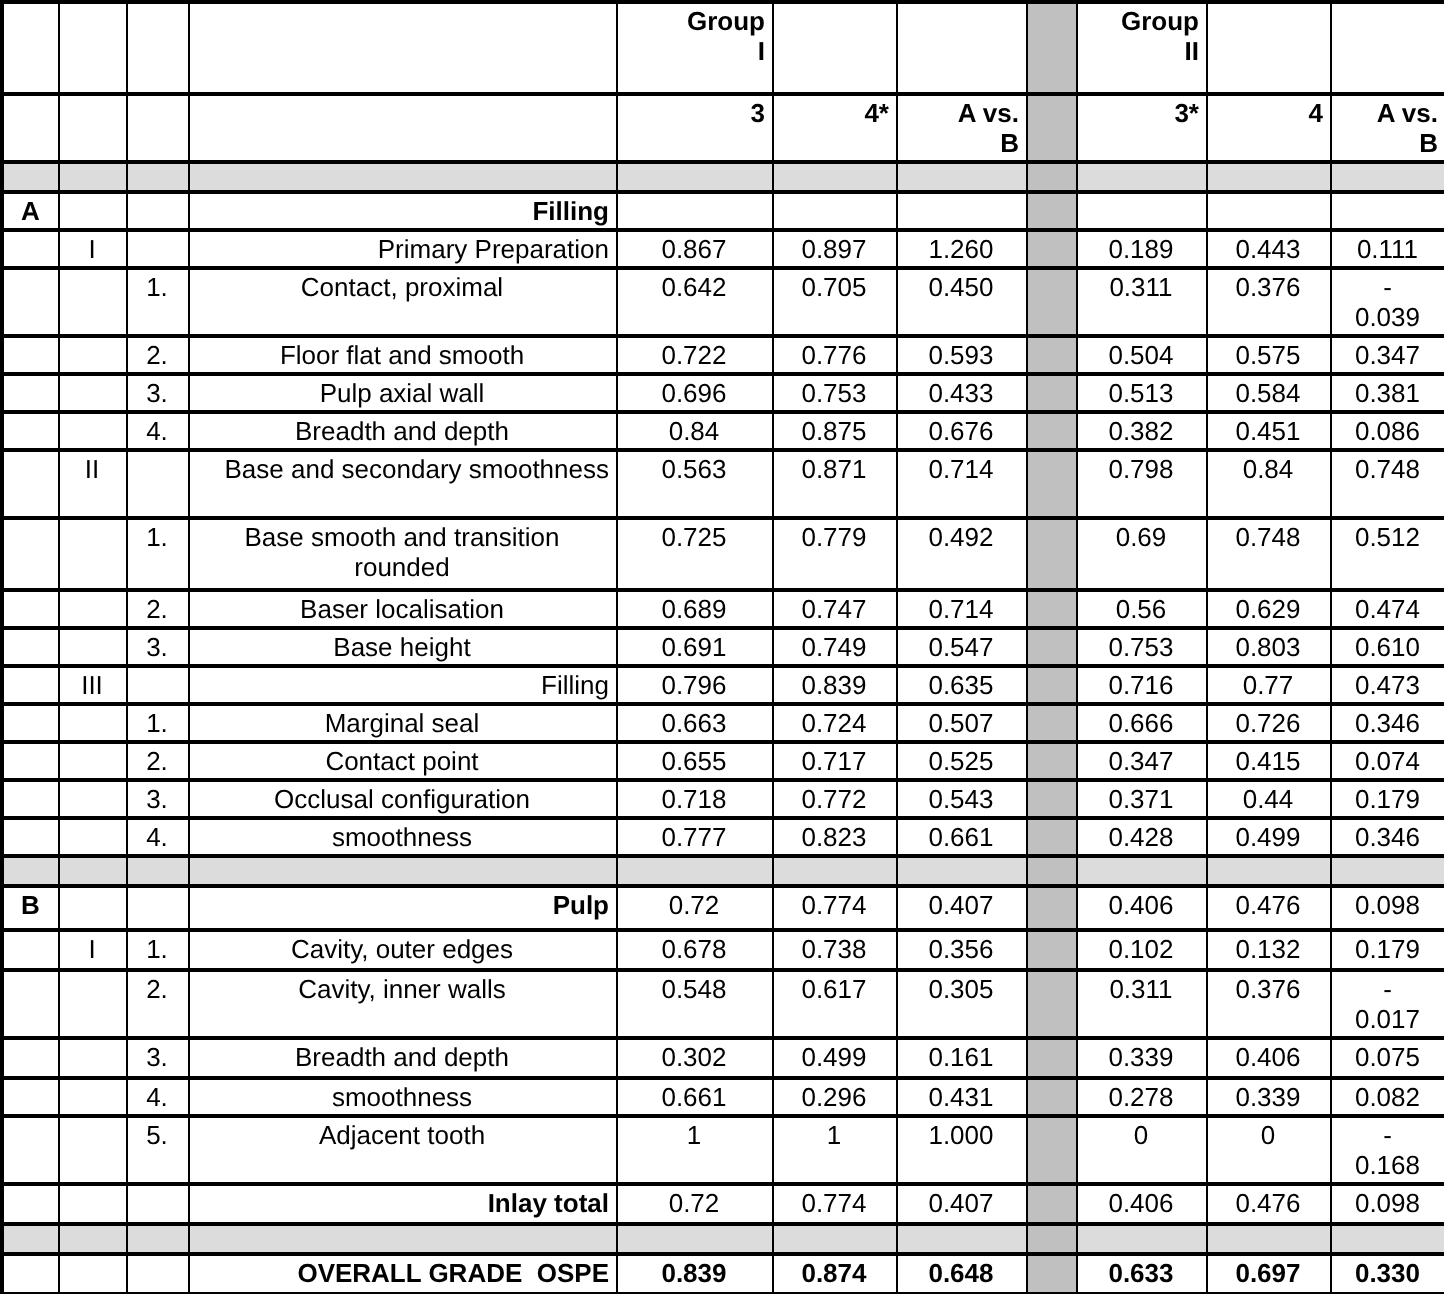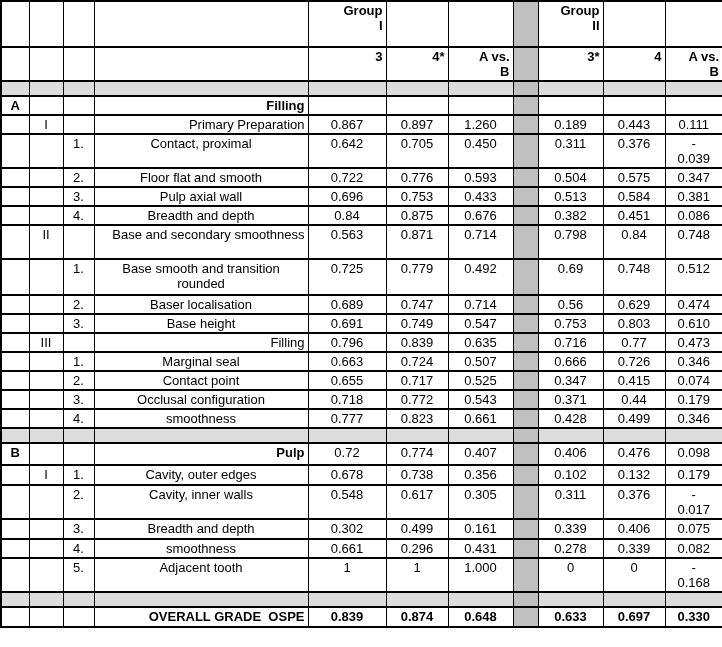--- a/index.html
+++ b/index.html
@@ -374,20 +374,33 @@
         <td class="">Adjacent tooth</td>
         <td class="">1</td>
         <td class="">1</td>
         <td class="">1.000</td>
         <td class="spacer"></td>
         <td class="">0</td>
         <td class="">0</td>
         <td class="">-
 0.168</td>
       </tr>
+      <tr style="height: 20px;">
+        <td class="bold"></td>
+        <td class="bold"></td>
+        <td class="bold"></td>
+        <td class="bold left">Inlay total</td>
+        <td class="">0.72</td>
+        <td class="">0.774</td>
+        <td class="">0.407</td>
+        <td class="spacer"></td>
+        <td class="">0.406</td>
+        <td class="">0.476</td>
+        <td class="">0.098</td>
+      </tr>
       <tr class="separator" style="height: 15px;">
         <td class=""></td>
         <td class=""></td>
         <td class=""></td>
         <td class=""></td>
         <td class=""></td>
         <td class=""></td>
         <td class=""></td>
         <td class="spacer"></td>
         <td class=""></td>

